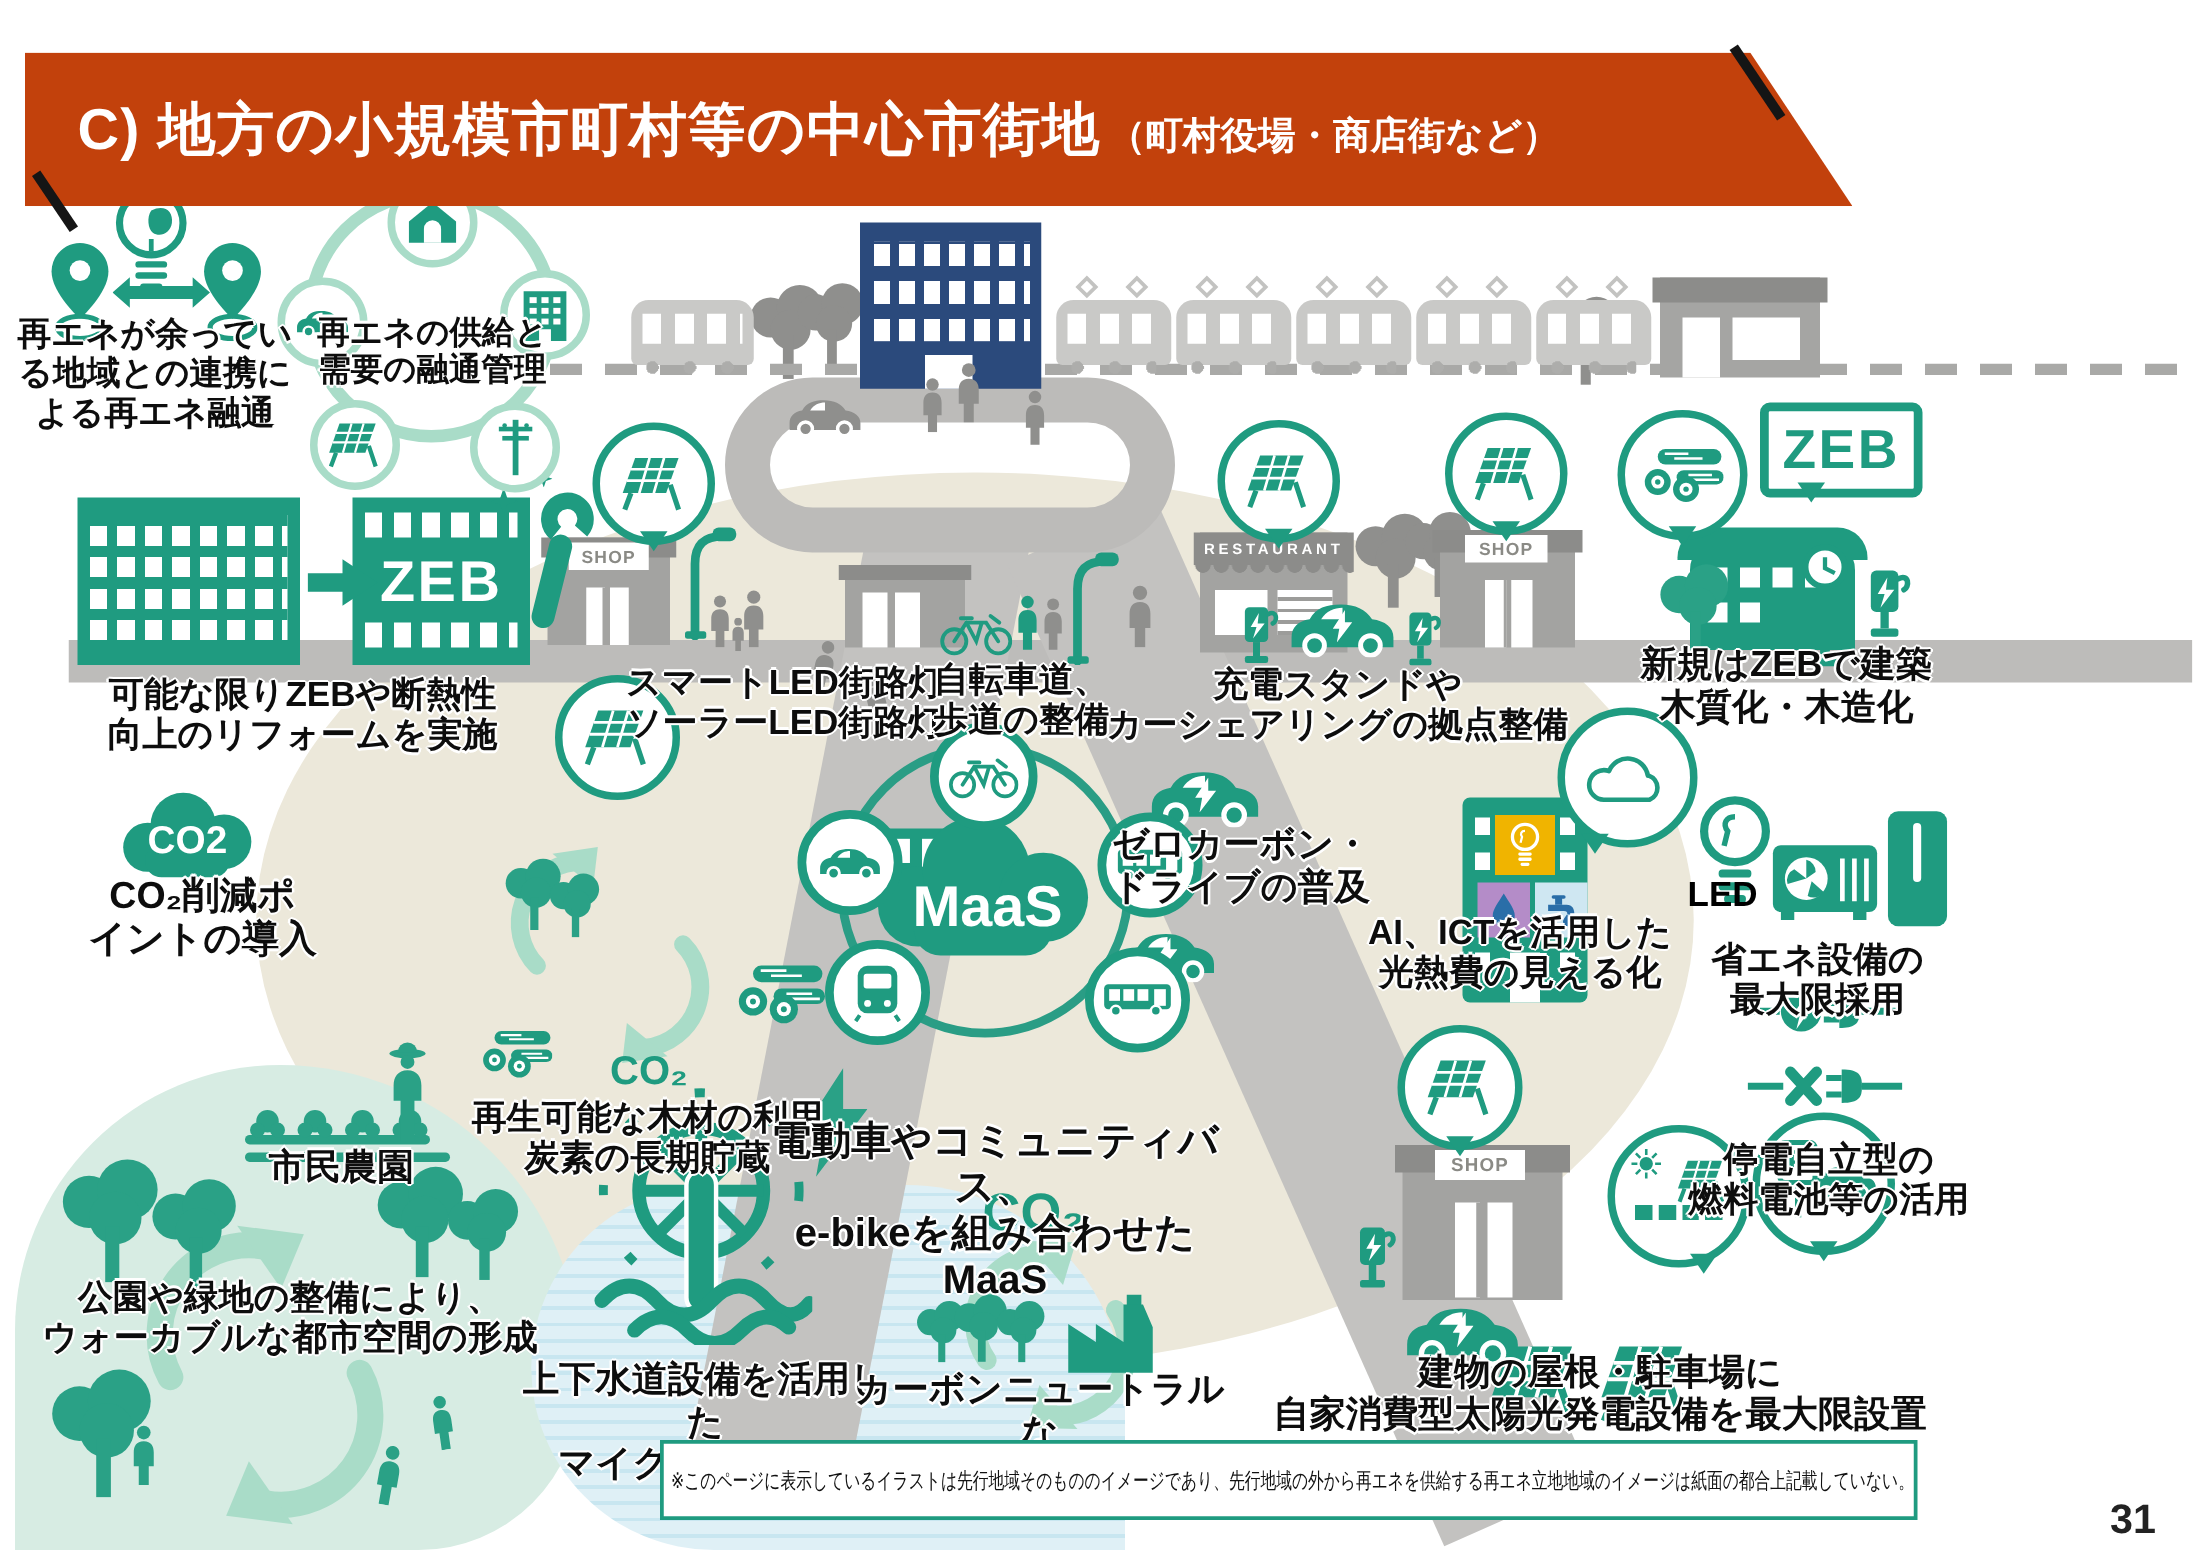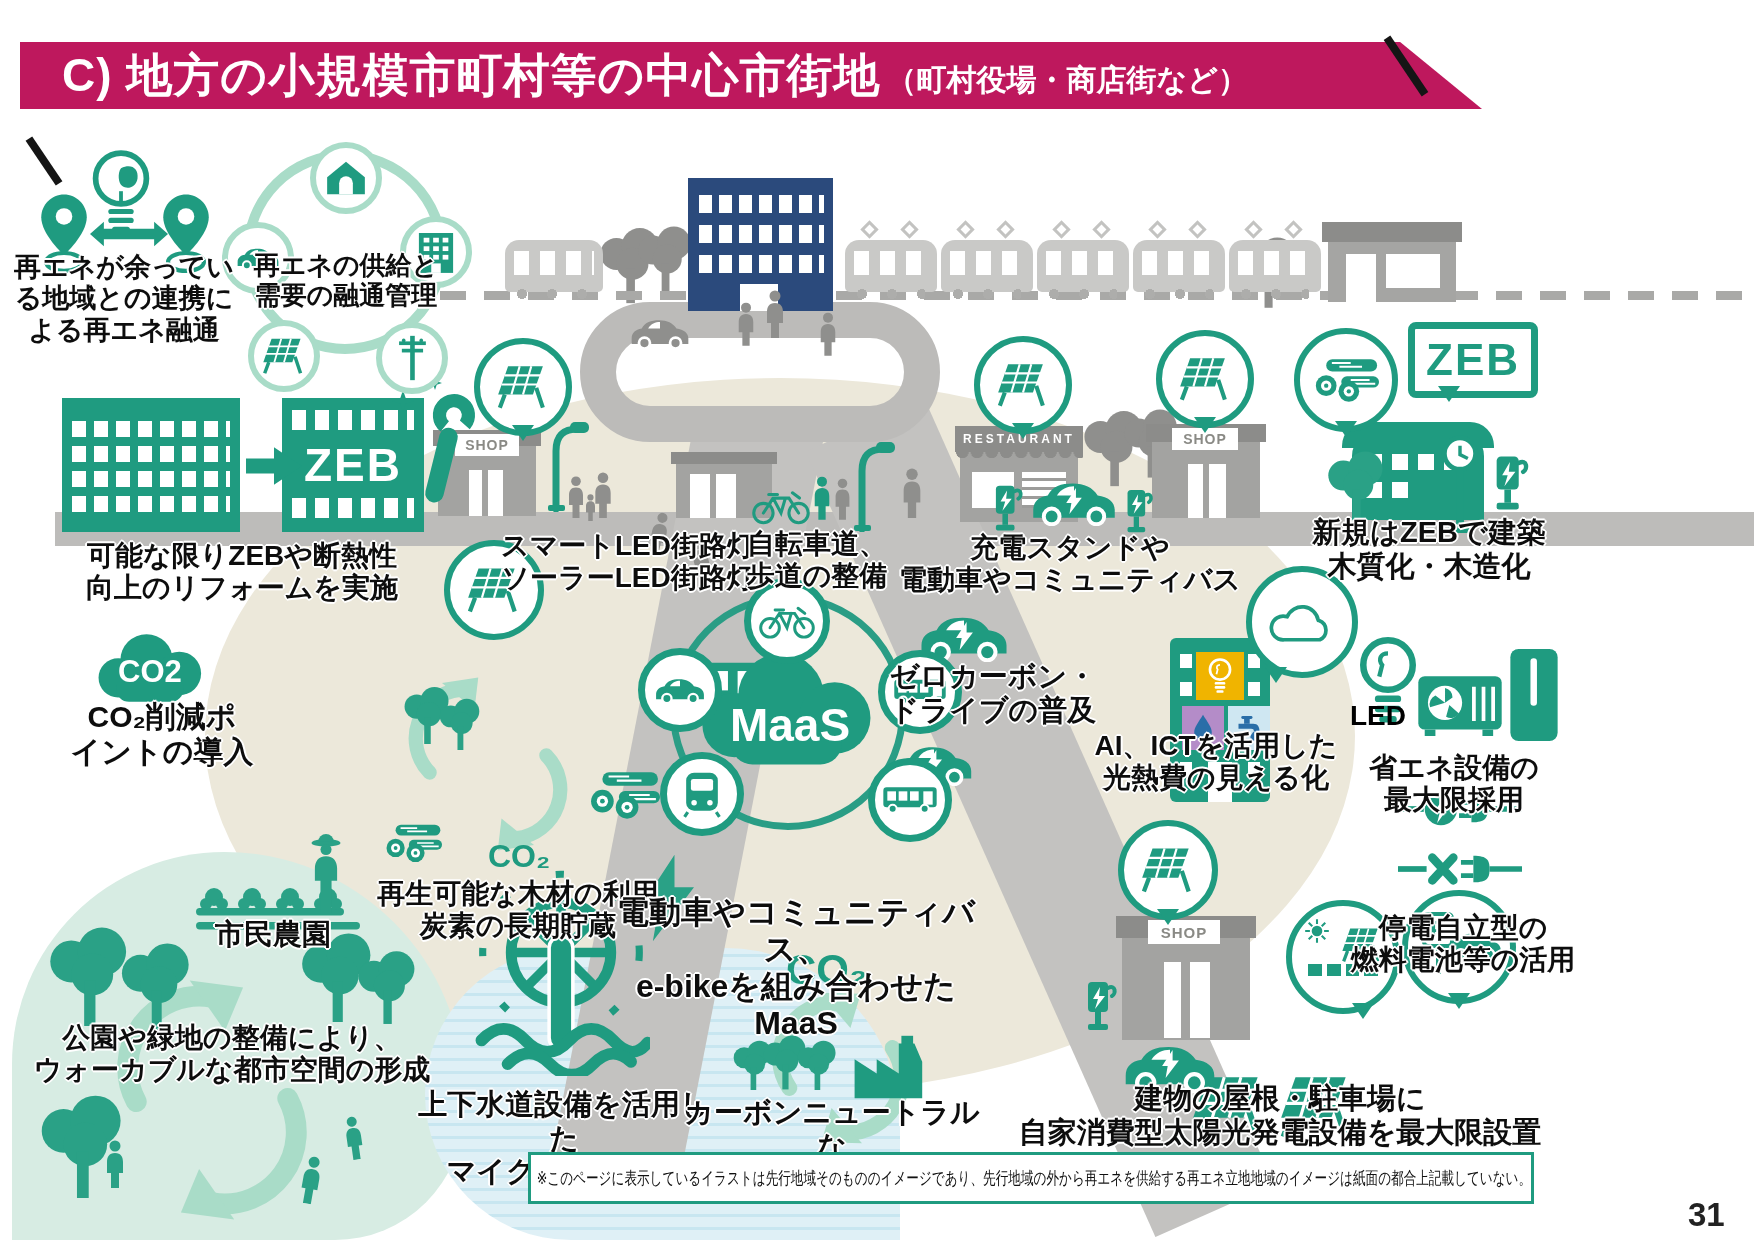--- a/index.html
+++ b/index.html
@@ -257,21 +257,21 @@
 <symbol id="s-cyclearrow" viewBox="0 0 110 110">
         <path d="M10 74A48 48 0 0 1 74 16" fill="none" stroke="currentColor" stroke-width="14" stroke-linecap="round"></path>
         <path d="M62 2l34 12-18 26z" fill="currentColor"></path>
       </symbol>
 </defs>
 </svg>
 
 <div id="stage">
 
   
-  <div class="abs" style="left:20px;top:42px;width:1462px;height:67px;background:#be185d;z-index:40;clip-path:polygon(0 0,94.4% 0,100% 100%,0 100%);display:flex;align-items:center;padding-left:42px">
+  <div class="abs" style="left:20px;top:42px;width:1462px;height:123px;background:#c2410c;z-index:40;clip-path:polygon(0 0,94.4% 0,100% 100%,0 100%);display:flex;align-items:center;padding-left:42px">
     <span style="color:#fff;font-weight:700;font-size:46px;letter-spacing:1px">C) 地方の小規模市町村等の中心市街地</span>
     <span style="color:#fff;font-weight:700;font-size:30px;margin-left:6px;margin-top:10px">（町村役場・商店街など）</span>
   </div>
   <div class="slash" style="left:1402px;top:32px;height:68px"></div>
   <div class="slash" style="left:40px;top:134px;height:54px"></div>
 
   
   <div class="abs" style="left:205px;top:378px;width:1150px;height:716px;border-radius:50%;background:#ece8da;z-index:1"></div>
   <div class="abs" style="left:12px;top:852px;width:452px;height:388px;background:#d7ece3;border-radius:230px 260px 140px 0;z-index:2"></div>
   <div class="abs" style="left:425px;top:948px;width:475px;height:292px;background:repeating-linear-gradient(0deg,#dff0f6 0 10px,#c8e6f0 10px 13px);border-radius:200px 240px 0 200px;z-index:2"></div>
@@ -555,21 +555,21 @@
     </svg>
   <div class="lbl" style="left:1306px;top:516px;width:246px;font-size:29px">新規はZEBで建築
 木質化・木造化</div>
 
   
   <div class="lbl" style="left:498px;top:530px;width:260px;font-size:28px">スマートLED街路灯
 ソーラーLED街路灯</div>
   <div class="lbl" style="left:742px;top:528px;width:150px;font-size:28px">自転車道、
 歩道の整備</div>
   <div class="lbl" style="left:880px;top:532px;width:380px;font-size:28px">充電スタンドや
-電動車やコミュニティバス</div>
+カーシェアリングの拠点整備</div>
 
   
   <div class="abs" style="left:92px;top:632px;width:120px;height:76px;z-index:20">
     <svg class="teal" width="120" height="72" style="position:absolute">
         <use href="#s-cloud"></use>
       </svg>
     <div class="abs" style="left:26px;top:22px;color:#fff;font-weight:700;font-size:31px">CO2</div>
   </div>
   <div class="lbl" style="left:62px;top:700px;width:200px;font-size:30px">CO₂削減ポ
 イントの導入</div>
@@ -840,18 +840,18 @@
   <svg class="ico teal" style="left:1186px;top:1064px;width:86px;height:86px;z-index:20">
       <use href="#s-panel"></use>
     </svg>
   <svg class="ico teal" style="left:1274px;top:1064px;width:86px;height:86px;z-index:20">
       <use href="#s-panel"></use>
     </svg>
   <div class="lbl" style="left:1010px;top:1082px;width:540px;font-size:29px">建物の屋根・駐車場に
 自家消費型太陽光発電設備を最大限設置</div>
 
   
-  <div class="abs" style="left:528px;top:1152px;width:1006px;height:52px;background:#fff;border:3px solid #1f9b80;z-index:35;overflow:hidden;display:flex;align-items:center">
+  <div class="abs" style="left:528px;top:1152px;width:1006px;height:64px;background:#fff;border:3px solid #1f9b80;z-index:35;overflow:hidden;display:flex;align-items:center">
     <div style="width:1380px;transform:scaleX(0.72);transform-origin:0 50%;font-size:17.5px;color:#111;padding-left:8px;white-space:nowrap">※このページに表示しているイラストは先行地域そのもののイメージであり、先行地域の外から再エネを供給する再エネ立地地域のイメージは紙面の都合上記載していない。</div>
   </div>
   <div class="abs" style="left:1688px;top:1196px;width:56px;font-size:33px;font-weight:700;color:#222;z-index:35">31</div>
 
 </div>
 
 </body></html>

